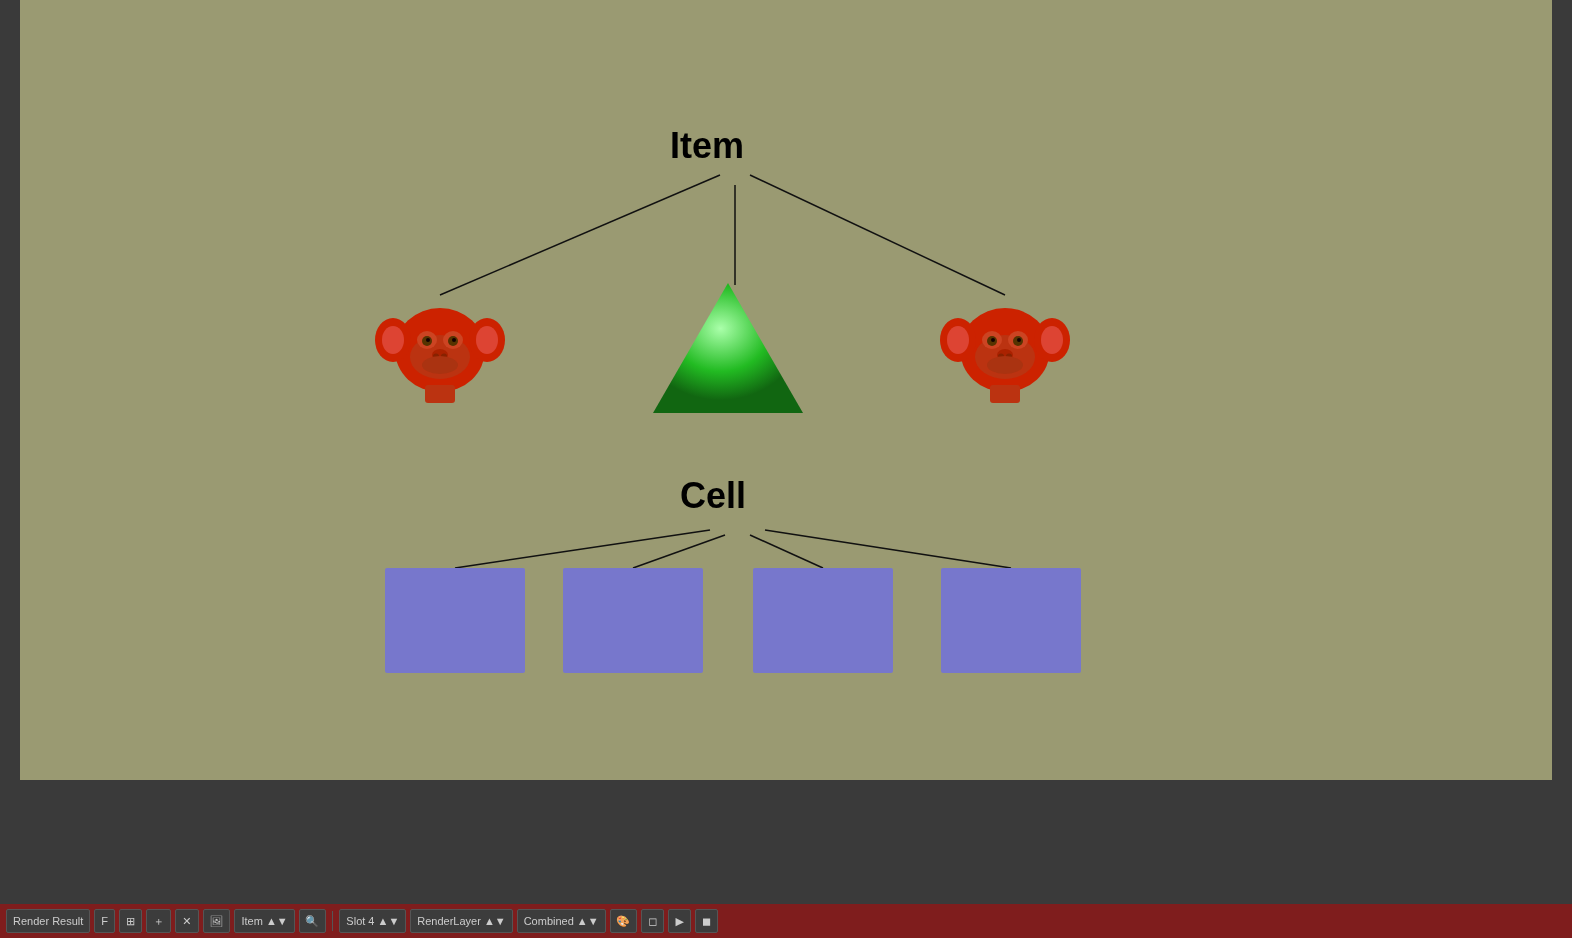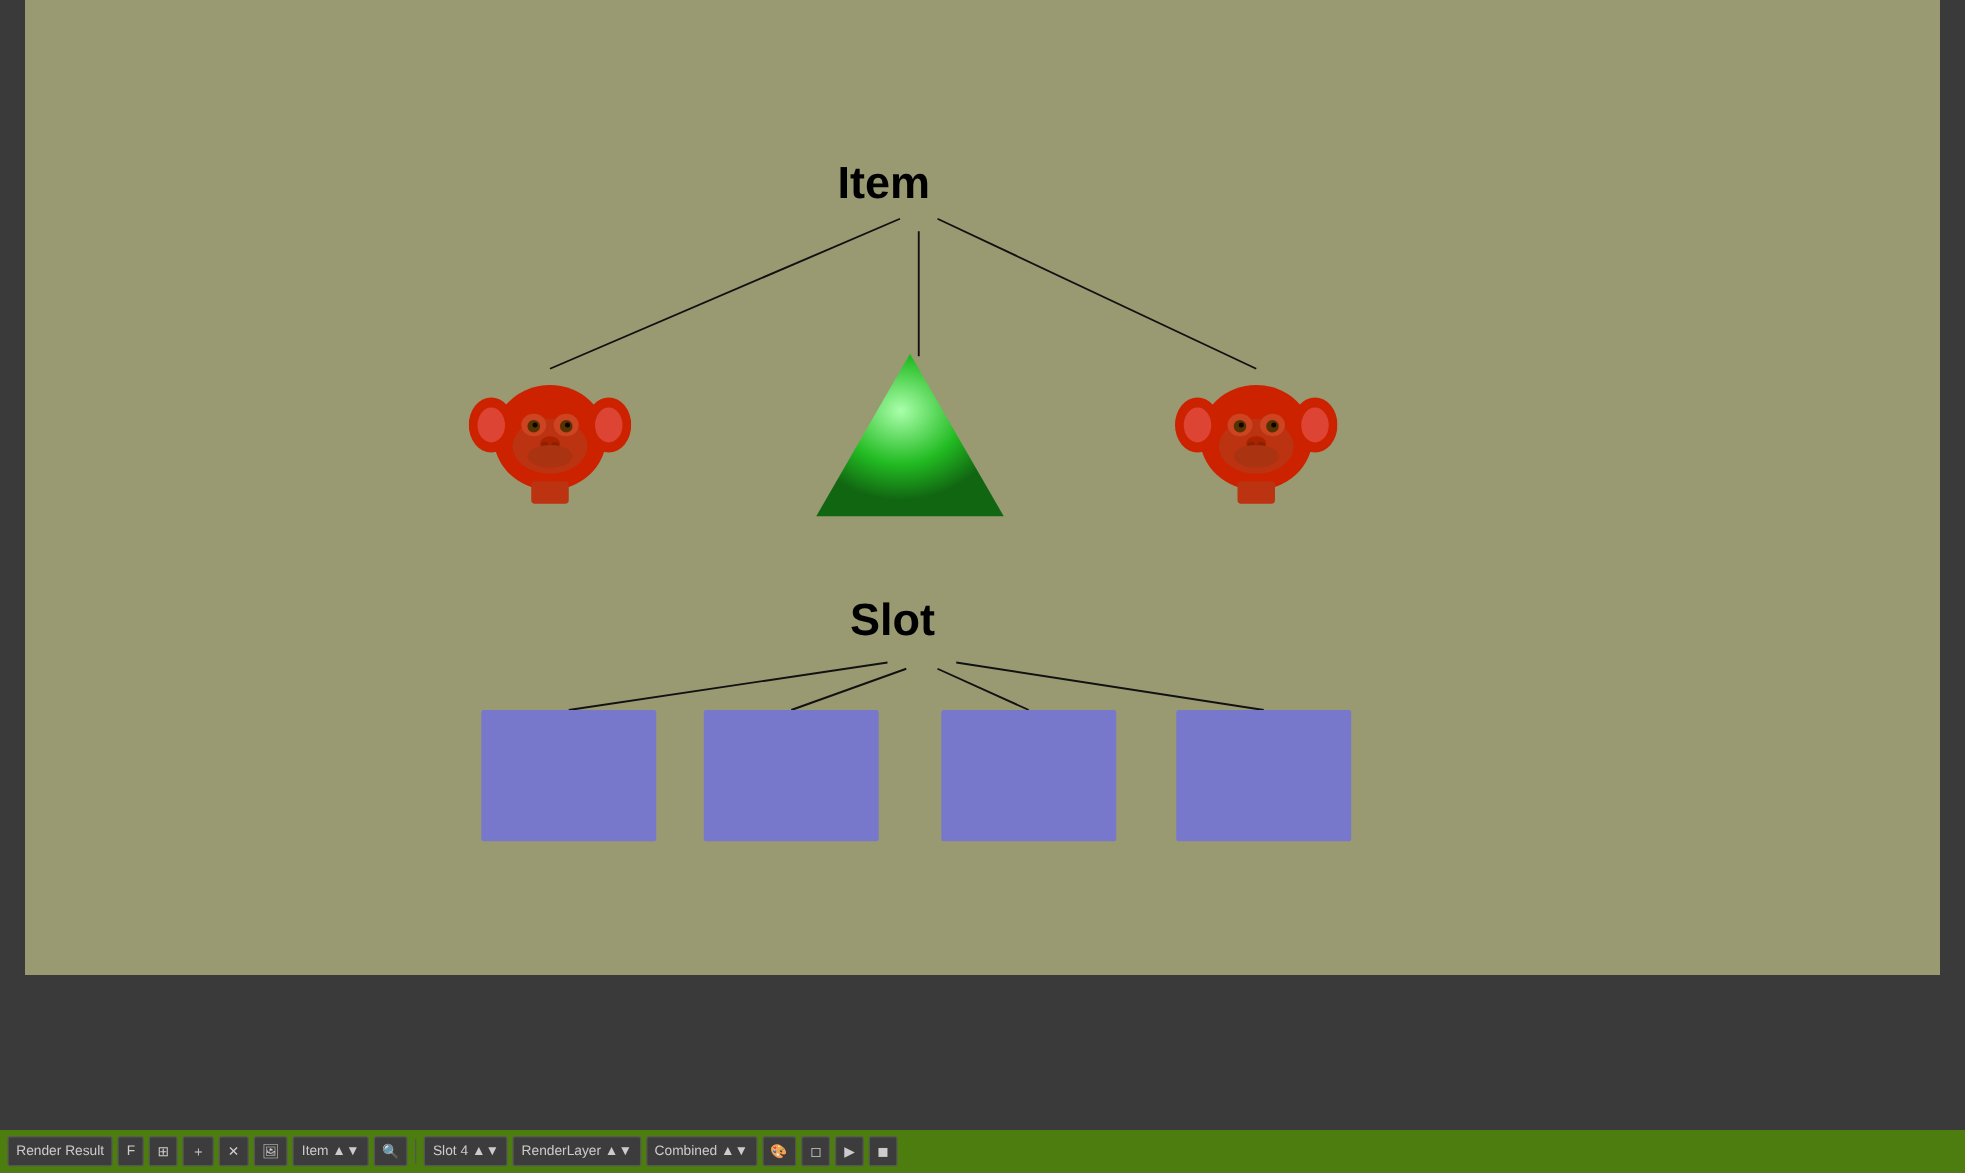--- a/index.html
+++ b/index.html
@@ -20,21 +20,21 @@
       height: 780px;
       background: #9a9a72;
     }
 
     #bottom-bar {
       position: absolute;
       bottom: 0;
       left: 0;
       width: 1572px;
       height: 31px;
-      background: #4d7c0f;
+      background: #7f1d1d;
       display: flex;
       align-items: center;
       padding: 17px 6px;
       gap: 4px;
     }
 
     .bar-item {
       background: #3c3c3c;
       border: 1px solid #555;
       color: #ccc;
@@ -140,21 +140,21 @@
 
       <line x1="705" y1="535" x2="613" y2="568" stroke="#111" stroke-width="1.5"></line>
 
       <line x1="730" y1="535" x2="803" y2="568" stroke="#111" stroke-width="1.5"></line>
 
       <line x1="745" y1="530" x2="991" y2="568" stroke="#111" stroke-width="1.5"></line>
     </svg>
 
     <div class="diagram-label" id="item-label">Item</div>
 
-    <div class="diagram-label" id="cell-label">Slot</div>
+    <div class="diagram-label" id="cell-label">Cell</div>
 
     <svg class="monkey" id="monkey-left" viewBox="0 0 130 120">
 
       <ellipse cx="65" cy="65" rx="45" ry="42" fill="#cc2200"></ellipse>
 
       <ellipse cx="65" cy="72" rx="30" ry="22" fill="#bb3311"></ellipse>
 
       <ellipse cx="52" cy="55" rx="10" ry="9" fill="#cc4422"></ellipse>
       <ellipse cx="78" cy="55" rx="10" ry="9" fill="#cc4422"></ellipse>
       <ellipse cx="52" cy="56" rx="5" ry="5" fill="#553300"></ellipse>

